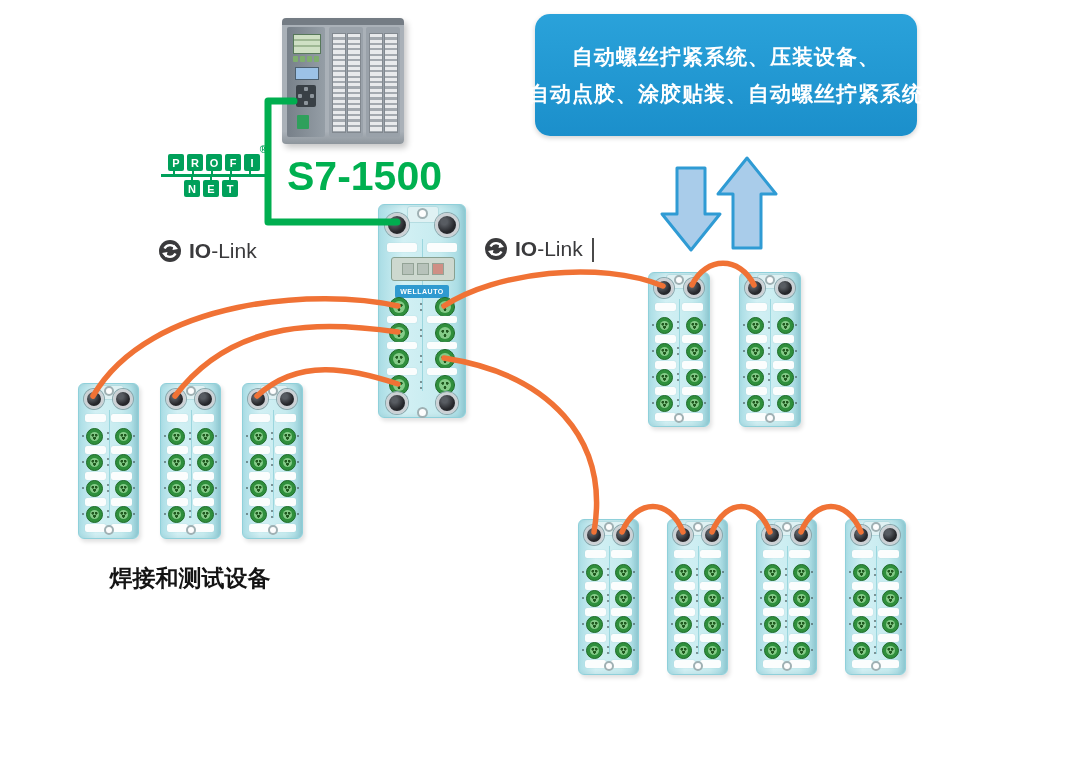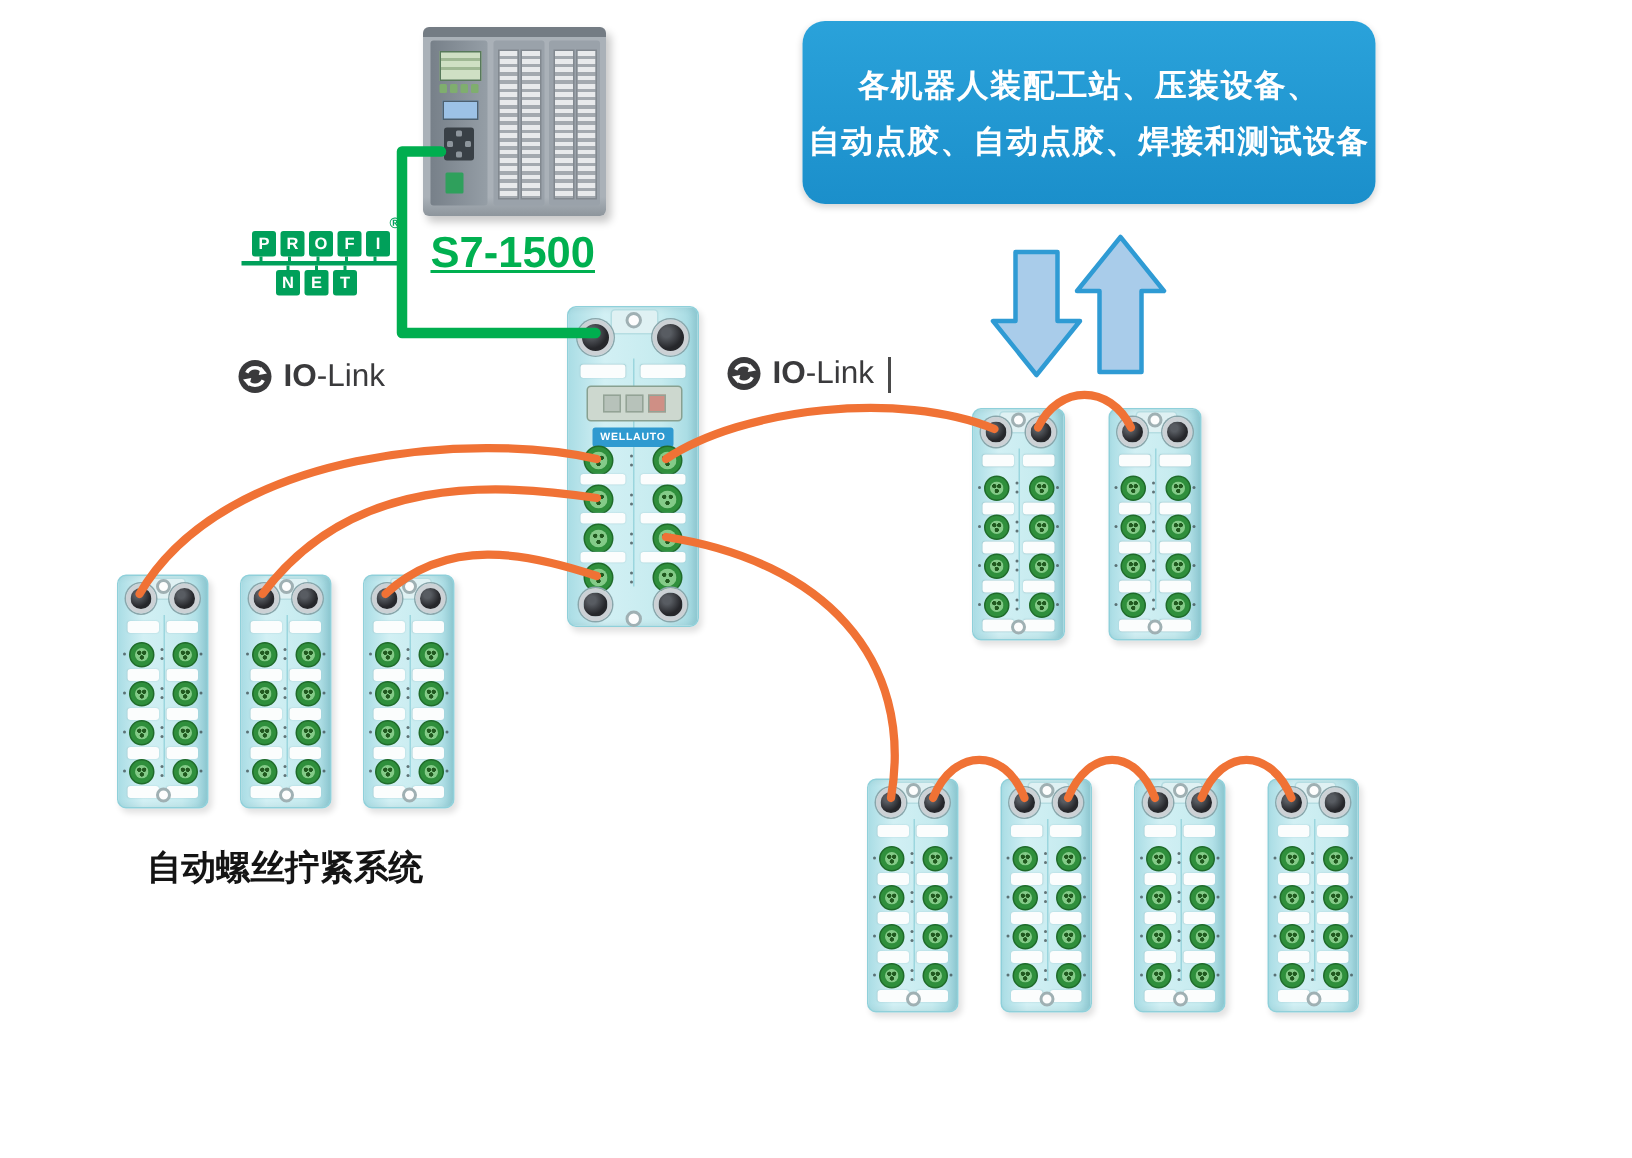--- a/index.html
+++ b/index.html
@@ -29,21 +29,21 @@
          background:repeating-linear-gradient(180deg,#e8eaec 0 3px,#a3a9af 3px 5.5px);}
   
   #profinet{position:absolute;left:161px;top:142px;width:106px;height:58px;}
   .pn-row{position:absolute;display:flex;gap:3px;}
   .pn-box{width:16px;height:17px;background:#00A05A;color:#fff;font-weight:700;font-size:11px;
           display:flex;align-items:center;justify-content:center;border-radius:2px;}
   #pn-rail{position:absolute;left:0;top:32px;width:106px;height:3px;background:#00A05A;}
   .pn-stub{position:absolute;width:2px;height:4px;background:#00A05A;}
   #pn-reg{position:absolute;right:0;top:2px;font-size:10px;color:#00A05A;font-weight:700;}
   
-  #s7-label{position:absolute;left:287px;top:153px;font-size:29px;font-weight:700;color:#00B050;text-decoration:underline;}
+  #s7-label{position:absolute;left:287px;top:153px;font-size:41px;font-weight:700;color:#00B050;}
   
   .iolink-label{position:absolute;display:flex;align-items:center;gap:7px;color:#3A3A3C;}
   .iolink-text b{font-weight:800;font-size:21px;}
   .iolink-text span{font-weight:400;font-size:21px;}
   #iolink-1{left:158px;top:239px;}
   #iolink-2{left:484px;top:237px;}
   #cursor-bar{position:absolute;left:592px;top:238px;width:2px;height:24px;background:#4a4a4a;}
   
   .lbl{position:absolute;font-weight:700;color:#141414;text-align:center;white-space:nowrap;}
   #lbl-master{left:309px;top:433px;width:200px;font-size:21px;}
@@ -74,22 +74,22 @@
            font-size:7px;letter-spacing:.5px;display:flex;align-items:center;justify-content:center;}
   
   #wires{position:absolute;left:0;top:0;pointer-events:none;}
 </style>
 </head>
 <body>
 
 <div id="canvas">
 
   <div id="info-box">
-    <div class="info-line">各机器人装配工站、压装设备、</div>
-    <div class="info-line">自动点胶、自动点胶、焊接和测试设备</div>
+    <div class="info-line">自动螺丝拧紧系统、压装设备、</div>
+    <div class="info-line">自动点胶、涂胶贴装、自动螺丝拧紧系统</div>
   </div>
 
   <div id="plc">
     <div class="plc-body"></div>
     <div class="plc-cpu">
       <div class="plc-screen"></div>
       <div class="plc-btnrow">
           <i></i>
           <i></i>
           <i></i>
@@ -737,21 +737,21 @@
         <div class="led" style="left: 27.5px; top: 126px;"></div>
         <div class="led" style="left: 27.5px; top: 132px;"></div>
         <div class="led" style="left: 3px; top: 129px;"></div>
         <div class="led" style="left: 54px; top: 129px;"></div>
         <div class="strip" style="left: 6px; top: 140px; width: 21px; height: 8px;"></div>
         <div class="strip" style="left: 32px; top: 140px; width: 21px; height: 8px;"></div>
         <div class="hole" style="left: 24.5px; top: 141px; width: 6px; height: 6px;"></div>
       </div>
     </div>
 
-  <div class="lbl" id="lbl-left">自动螺丝拧紧系统</div>
+  <div class="lbl" id="lbl-left">焊接和测试设备</div>
 
   <svg id="wires" width="1088" height="772" viewBox="0 0 1088 772">
 
     <path d="M 294 101 L 268 101 L 268 222 L 397 222" fill="none" stroke="#00AE4F" stroke-width="7" stroke-linejoin="round" stroke-linecap="round"></path>
 
     <g fill="none" stroke="#F07235" stroke-width="5.5" stroke-linecap="round">
       <path d="M 398 306 C 320 288, 150 298, 93 396"></path>
       <path d="M 398 332 C 330 322, 235 316, 175 396"></path>
       <path d="M 398 384 C 350 368, 298 358, 257 396"></path>
       <path d="M 444 306 C 495 272, 600 260, 663 286"></path>

